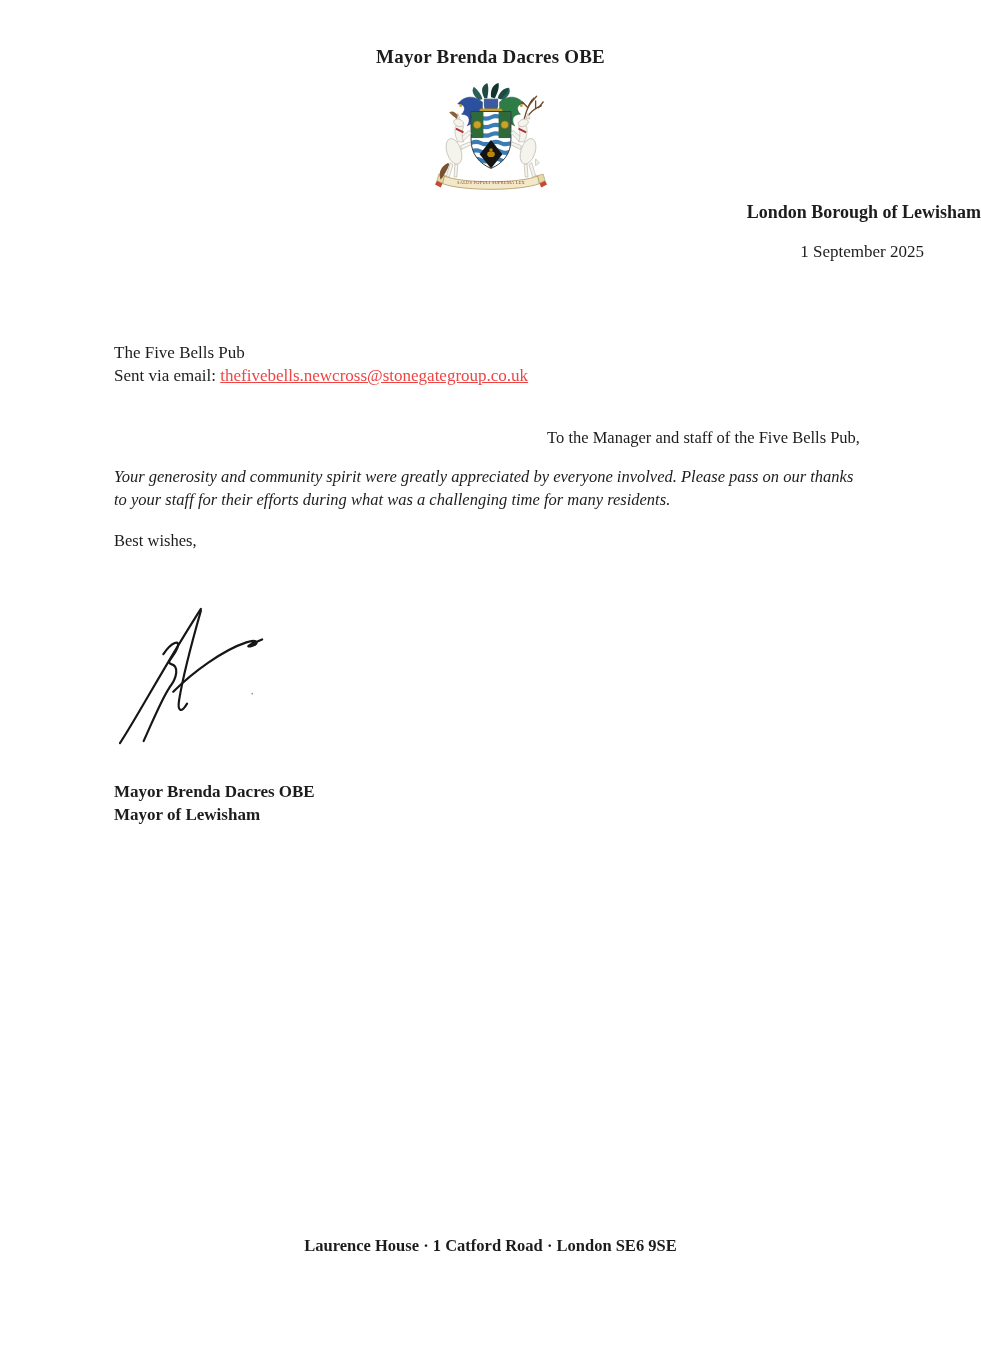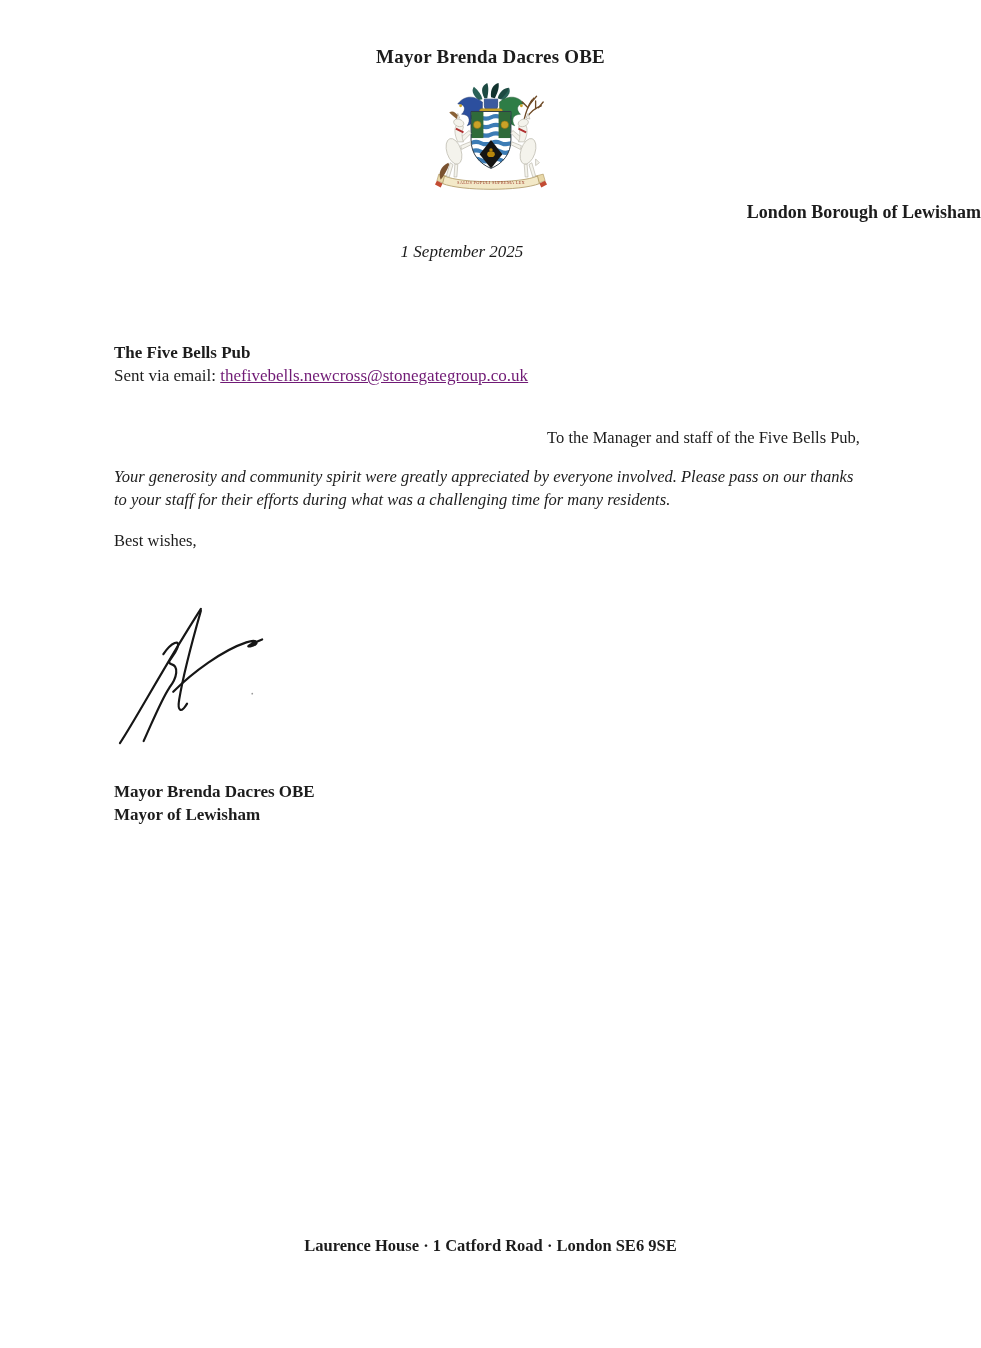--- a/index.html
+++ b/index.html
@@ -8,25 +8,25 @@
     width:981px;height:1344px;
     background:#ffffff;
     font-family:"Liberation Serif","DejaVu Serif",serif;
     color:#1c1c1c;
     overflow:hidden;
   }
   .letter-header{text-align:center;padding-top:46px;}
   .mayor-title{font-size:19px;font-weight:bold;line-height:22px;letter-spacing:0.2px;}
   .crest{display:block;margin:15px auto 0 auto;}
   .org-name{font-size:18px;font-weight:bold;line-height:22px;margin-top:6px;text-align:right;}
-  .date-row{text-align:center;padding-right:57px;margin-top:18px;font-size:17px;line-height:21px;font-style:italic;}
+  .date-row{text-align:right;padding-right:57px;margin-top:18px;font-size:17px;line-height:21px;}
   .letter-body{padding:0 121px 0 114px;}
   .recipient{margin-top:79px;font-size:17px;line-height:23px;}
-  .recipient-name{font-weight:bold;}
-  .email-link{color:#701a75;text-decoration:underline;cursor:pointer;}
+  .recipient-name{font-weight:normal;}
+  .email-link{color:#ef4444;text-decoration:underline;cursor:pointer;}
   p{margin:0;}
   .salutation{margin-top:39px;font-size:16.5px;line-height:23.5px;text-align:right;}
   .para{margin-top:14px;font-size:16.5px;line-height:23.5px;}
   .para2{margin-top:15px;font-style:italic;}
   .closing{margin-top:17px;font-size:16.5px;line-height:23.5px;}
   .signature{display:block;margin:41px 0 0 0;}
   .signer{margin-top:29px;font-size:17px;font-weight:bold;line-height:23px;}
   .letter-footer{
     position:absolute;left:0;top:1235px;width:100%;
     text-align:center;font-size:16.5px;font-weight:bold;line-height:22px;

